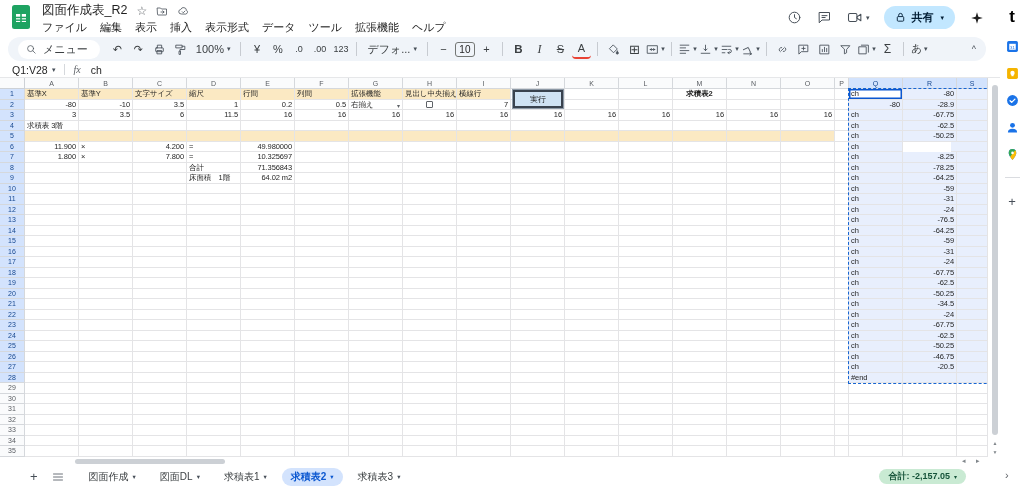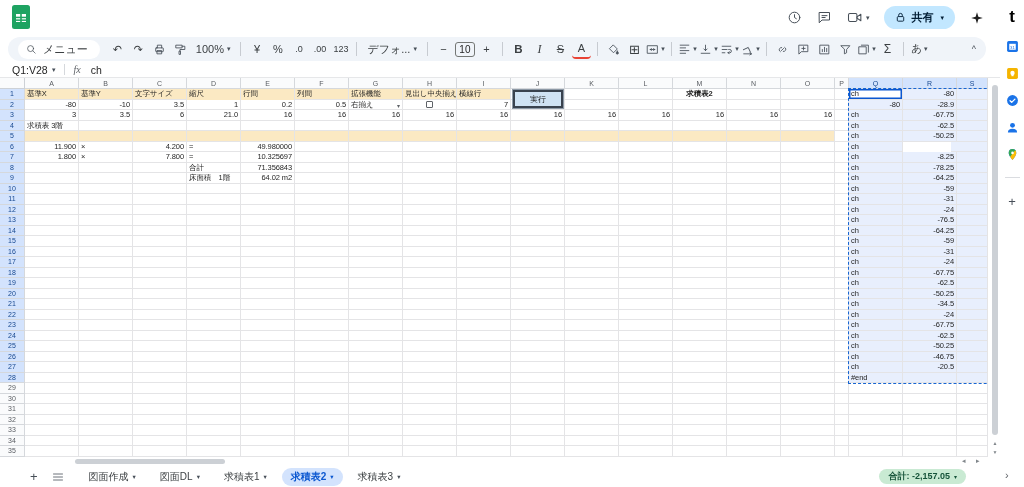--- a/index.html
+++ b/index.html
@@ -118,20 +118,47 @@
     <div class="logo">
       <svg width="24" height="26" viewBox="0 0 24 26">
         <rect x="3" y="1" width="18" height="24" rx="2.5" fill="#1ea362"></rect>
         <rect x="7" y="10" width="10" height="8" fill="#fff"></rect>
         <rect x="11.2" y="10" width="1.6" height="8" fill="#1ea362"></rect>
         <rect x="7" y="12.7" width="10" height="1.5" fill="#1ea362"></rect>
         <rect x="7" y="15.4" width="10" height="1.5" fill="#1ea362"></rect>
       </svg>
     </div>
     <div class="titleblock">
+      <div class="titlerow">
+        <span class="doctitle">図面作成表_R2</span>
+        <span class="staricon">☆</span>
+        <span>
+          <svg width="12" height="12" viewBox="0 0 24 24" class="ic">
+              <path d="M3 6h6l2 2h10v11a1 1 0 01-1 1H4a1 1 0 01-1-1z"></path>
+              <path d="M10 14h6m-2.5-2.5L16 14l-2.5 2.5"></path>
+            </svg>
+        </span>
+        <span>
+          <svg width="13" height="12" viewBox="0 0 24 24" class="ic">
+              <path d="M7 18a4.5 4.5 0 01-.6-8.96 6 6 0 0111.6 1.6A4 4 0 0117 18z"></path>
+              <path d="M9.5 13.5l2 2 3.5-3.5"></path>
+            </svg>
+        </span>
+      </div>
+      <nav class="menubar">
+          <span class="menuitem">ファイル</span>
+          <span class="menuitem">編集</span>
+          <span class="menuitem">表示</span>
+          <span class="menuitem">挿入</span>
+          <span class="menuitem">表示形式</span>
+          <span class="menuitem">データ</span>
+          <span class="menuitem">ツール</span>
+          <span class="menuitem">拡張機能</span>
+          <span class="menuitem">ヘルプ</span>
+        </nav>
     </div>
     <div class="topright">
       <span>
         <svg width="15" height="15" viewBox="0 0 24 24" class="ic">
             <circle cx="12" cy="12" r="8.5"></circle>
             <path d="M12 7.5V12l3 2"></path>
           </svg>
       </span>
       <span>
         <svg width="15" height="15" viewBox="0 0 24 24" class="ic">
@@ -394,21 +421,21 @@
       <div class="cell" style="left: 673px; top: 21.5px; width: 54px; height: 10.5px;"></div>
       <div class="cell" style="left: 727px; top: 21.5px; width: 54px; height: 10.5px;"></div>
       <div class="cell" style="left: 781px; top: 21.5px; width: 54px; height: 10.5px;"></div>
       <div class="cell" style="left: 835px; top: 21.5px; width: 14px; height: 10.5px;"></div>
       <div class="cell selfill r" style="left: 849px; top: 21.5px; width: 54px; height: 10.5px;">-80</div>
       <div class="cell selfill r" style="left: 903px; top: 21.5px; width: 54px; height: 10.5px;">-28.9</div>
       <div class="cell selfill" style="left: 957px; top: 21.5px; width: 31px; height: 10.5px;"></div>
       <div class="cell r" style="left: 25px; top: 32px; width: 54px; height: 10.5px;">3</div>
       <div class="cell r" style="left: 79px; top: 32px; width: 54px; height: 10.5px;">3.5</div>
       <div class="cell r" style="left: 133px; top: 32px; width: 54px; height: 10.5px;">6</div>
-      <div class="cell r" style="left: 187px; top: 32px; width: 54px; height: 10.5px;">21.0</div>
+      <div class="cell r" style="left: 187px; top: 32px; width: 54px; height: 10.5px;">11.5</div>
       <div class="cell r" style="left: 241px; top: 32px; width: 54px; height: 10.5px;">16</div>
       <div class="cell r" style="left: 295px; top: 32px; width: 54px; height: 10.5px;">16</div>
       <div class="cell r" style="left: 349px; top: 32px; width: 54px; height: 10.5px;">16</div>
       <div class="cell r" style="left: 403px; top: 32px; width: 54px; height: 10.5px;">16</div>
       <div class="cell r" style="left: 457px; top: 32px; width: 54px; height: 10.5px;">16</div>
       <div class="cell r" style="left: 511px; top: 32px; width: 54px; height: 10.5px;">16</div>
       <div class="cell r" style="left: 565px; top: 32px; width: 54px; height: 10.5px;">16</div>
       <div class="cell r" style="left: 619px; top: 32px; width: 54px; height: 10.5px;">16</div>
       <div class="cell r" style="left: 673px; top: 32px; width: 54px; height: 10.5px;">16</div>
       <div class="cell r" style="left: 727px; top: 32px; width: 54px; height: 10.5px;">16</div>

